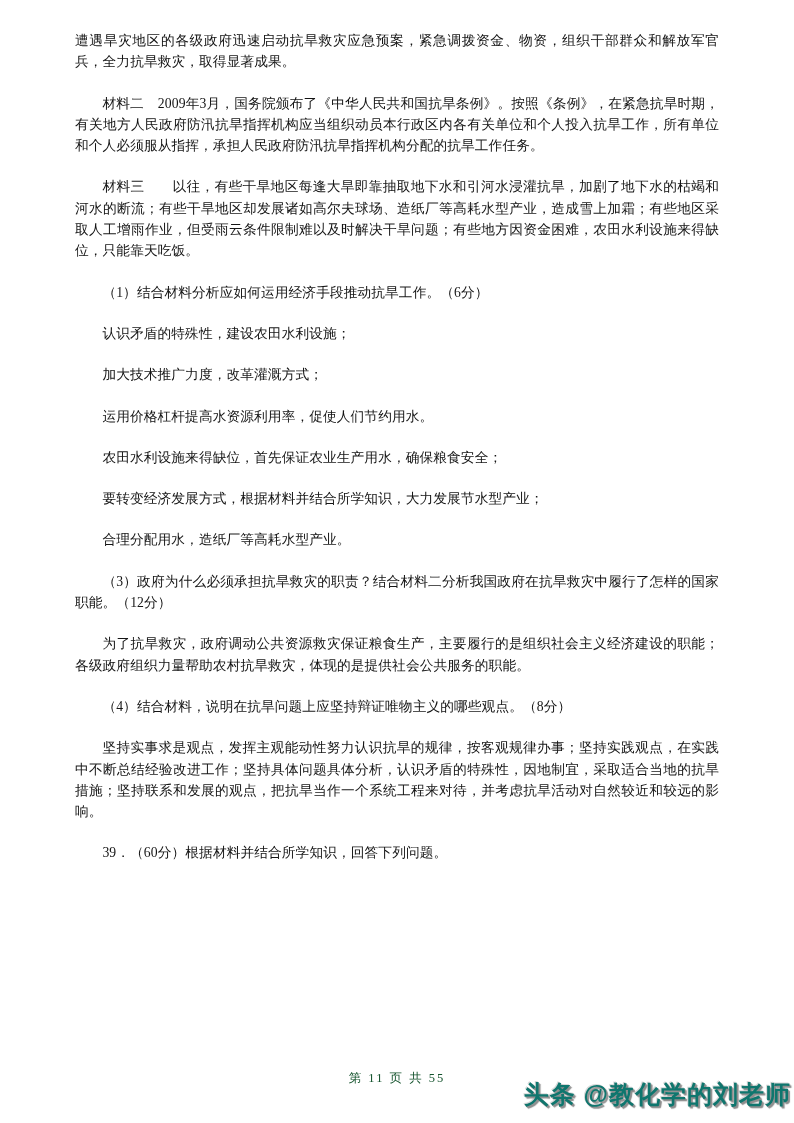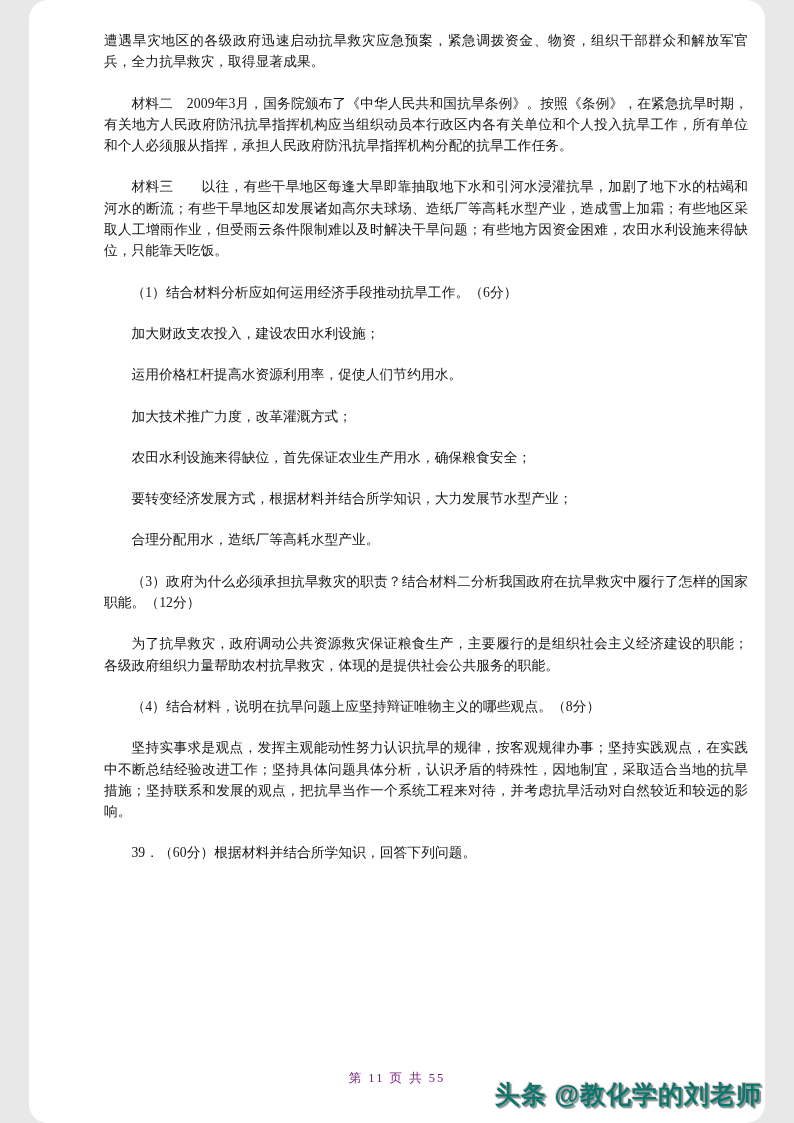--- a/index.html
+++ b/index.html
@@ -2,28 +2,27 @@
 <html><head>
 <meta charset="utf-8">
 <style>
   html, body {
     margin: 0;
     padding: 0;
     background: #e8e8e8;
   }
   .page {
     position: relative;
-    width: 736px;
+    width: 794px;
     height: 1123px;
     margin: 0 auto;
     background: #ffffff;
     overflow: hidden;
     font-family: "Liberation Serif", "DejaVu Serif", serif;
     color: #141414;
-    border-radius: 19px;
   }
   .body-text {
     position: absolute;
     left: 75px;
     top: 30px;
     width: 644px;
   }
   .para {
     margin: 0;
     font-size: 13.7px;
@@ -35,21 +34,21 @@
   .para + .para { margin-top: 17px; }
   .para.indent { text-indent: 2em; margin-top: 20px; }
   .page-footer {
     position: absolute;
     left: 0;
     right: 0;
     top: 1070px;
     text-align: center;
     font-size: 12.5px;
     letter-spacing: 2px;
-    color: #701a75;
+    color: #14532d;
   }
   .watermark {
     position: absolute;
     right: 3px;
     top: 1078px;
     font-family: "Liberation Sans", "DejaVu Sans", sans-serif;
     font-size: 25px;
     font-weight: bold;
     letter-spacing: 1px;
     color: #0f766e;
@@ -59,23 +58,23 @@
 </style>
 </head>
 <body>
 
 <div class="page">
   <div class="body-text">
       <p class="para">遭遇旱灾地区的各级政府迅速启动抗旱救灾应急预案，紧急调拨资金、物资，组织干部群众和解放军官兵，全力抗旱救灾，取得显著成果。</p>
       <p class="para indent">材料二　2009年3月，国务院颁布了《中华人民共和国抗旱条例》。按照《条例》，在紧急抗旱时期，有关地方人民政府防汛抗旱指挥机构应当组织动员本行政区内各有关单位和个人投入抗旱工作，所有单位和个人必须服从指挥，承担人民政府防汛抗旱指挥机构分配的抗旱工作任务。</p>
       <p class="para indent">材料三　　以往，有些干旱地区每逢大旱即靠抽取地下水和引河水浸灌抗旱，加剧了地下水的枯竭和河水的断流；有些干旱地区却发展诸如高尔夫球场、造纸厂等高耗水型产业，造成雪上加霜；有些地区采取人工增雨作业，但受雨云条件限制难以及时解决干旱问题；有些地方因资金困难，农田水利设施来得缺位，只能靠天吃饭。</p>
       <p class="para indent">（1）结合材料分析应如何运用经济手段推动抗旱工作。（6分）</p>
-      <p class="para indent">加大财政支农投入，建设农田水利设施；</p>
+      <p class="para indent">认识矛盾的特殊性，建设农田水利设施；</p>
+      <p class="para indent">加大技术推广力度，改革灌溉方式；</p>
       <p class="para indent">运用价格杠杆提高水资源利用率，促使人们节约用水。</p>
-      <p class="para indent">加大技术推广力度，改革灌溉方式；</p>
       <p class="para indent">农田水利设施来得缺位，首先保证农业生产用水，确保粮食安全；</p>
       <p class="para indent">要转变经济发展方式，根据材料并结合所学知识，大力发展节水型产业；</p>
       <p class="para indent">合理分配用水，造纸厂等高耗水型产业。</p>
       <p class="para indent">（3）政府为什么必须承担抗旱救灾的职责？结合材料二分析我国政府在抗旱救灾中履行了怎样的国家职能。（12分）</p>
       <p class="para indent">为了抗旱救灾，政府调动公共资源救灾保证粮食生产，主要履行的是组织社会主义经济建设的职能；各级政府组织力量帮助农村抗旱救灾，体现的是提供社会公共服务的职能。</p>
       <p class="para indent">（4）结合材料，说明在抗旱问题上应坚持辩证唯物主义的哪些观点。（8分）</p>
       <p class="para indent">坚持实事求是观点，发挥主观能动性努力认识抗旱的规律，按客观规律办事；坚持实践观点，在实践中不断总结经验改进工作；坚持具体问题具体分析，认识矛盾的特殊性，因地制宜，采取适合当地的抗旱措施；坚持联系和发展的观点，把抗旱当作一个系统工程来对待，并考虑抗旱活动对自然较近和较远的影响。</p>
       <p class="para indent">39．（60分）根据材料并结合所学知识，回答下列问题。</p>
     </div>
   <div class="page-footer">第 11 页 共 55</div>

